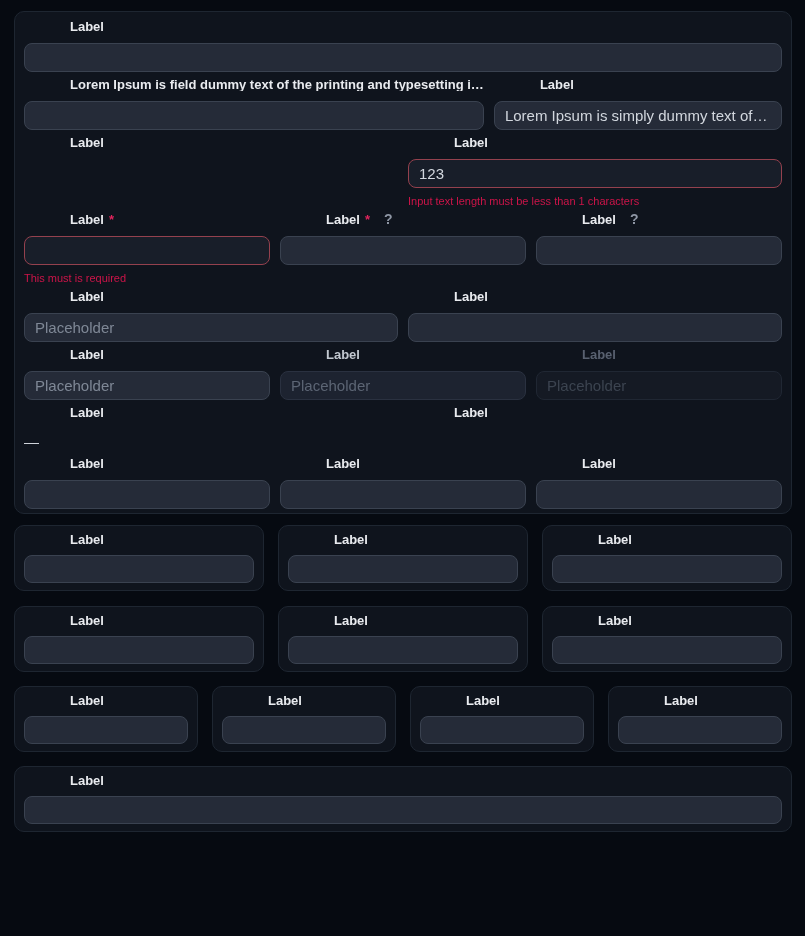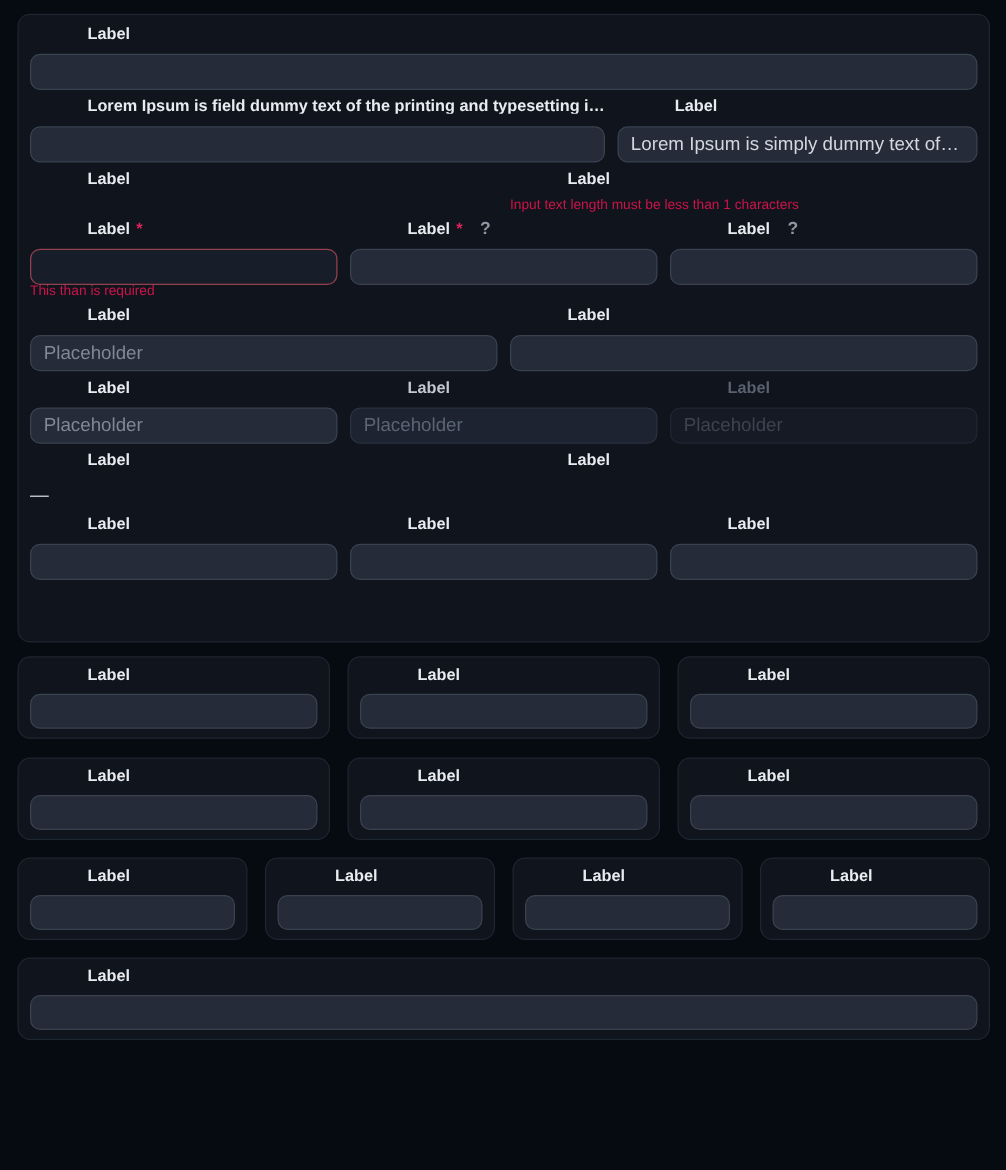--- a/index.html
+++ b/index.html
@@ -48,21 +48,21 @@
     font-family:"Liberation Sans","DejaVu Sans",sans-serif;
     padding:0 10px;
     outline:none;
     white-space:nowrap; overflow:hidden; text-overflow:ellipsis;
   }
   .input::placeholder { color:#7f8896; opacity:1; }
   .input--error { background:#181e29; border-color:#94414e; }
   .helper {
     font-size:11px; line-height:11px;
     color:#cd1449;
-    margin-top:0;
+    margin-top:8px;
     white-space:nowrap; overflow:hidden;
   }
   .readonly-value {
     font-size:15px; line-height:15px;
     color:#ced3da;
     margin-top:15px; margin-bottom:2px;
     white-space:nowrap; overflow:hidden;
   }
   
   .dim2 .f-label { color:#c2c8d0; }
@@ -122,32 +122,33 @@
   <div class="row cols-2">
     <div class="field">
       <div class="label-row">
         <span class="f-label">Label</span>
       </div>
     </div>
     <div class="field">
       <div class="label-row">
         <span class="f-label">Label</span>
       </div>
+      <input class="input input--error" type="text" value="123" style="">
       <div class="helper">Input text length must be less than 1 characters</div>
     </div>
   </div>
 
   <div class="row cols-3">
     <div class="field">
       <div class="label-row">
         <span class="f-label">Label</span>
         <span class="asterisk">*</span>
       </div>
       <input class="input input--error" type="text" value="" style="">
-      <div class="helper">This than is required</div>
+      <div class="helper">This must is required</div>
     </div>
     <div class="field">
       <div class="label-row">
         <span class="f-label">Label</span>
         <span class="asterisk">*</span>
         <span class="help">?</span>
       </div>
       <input class="input" type="text" value="" style="">
     </div>
     <div class="field">

